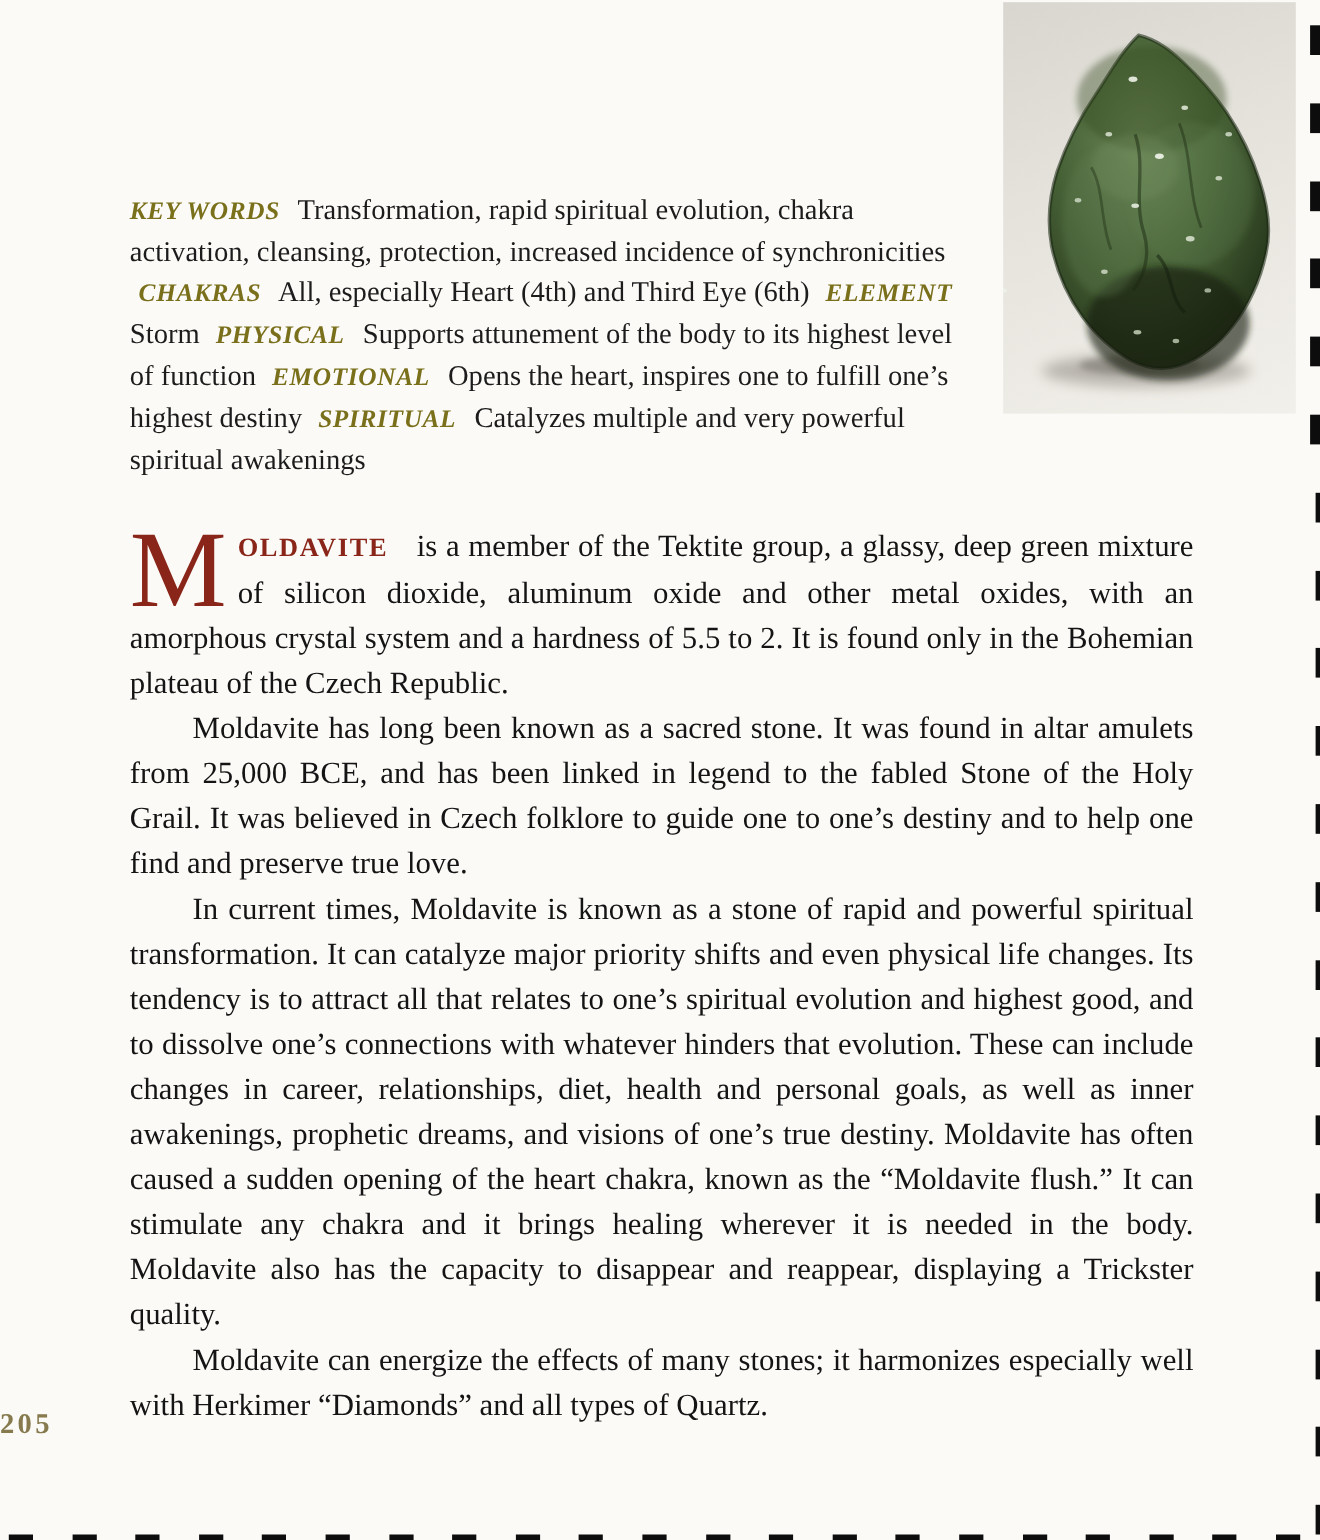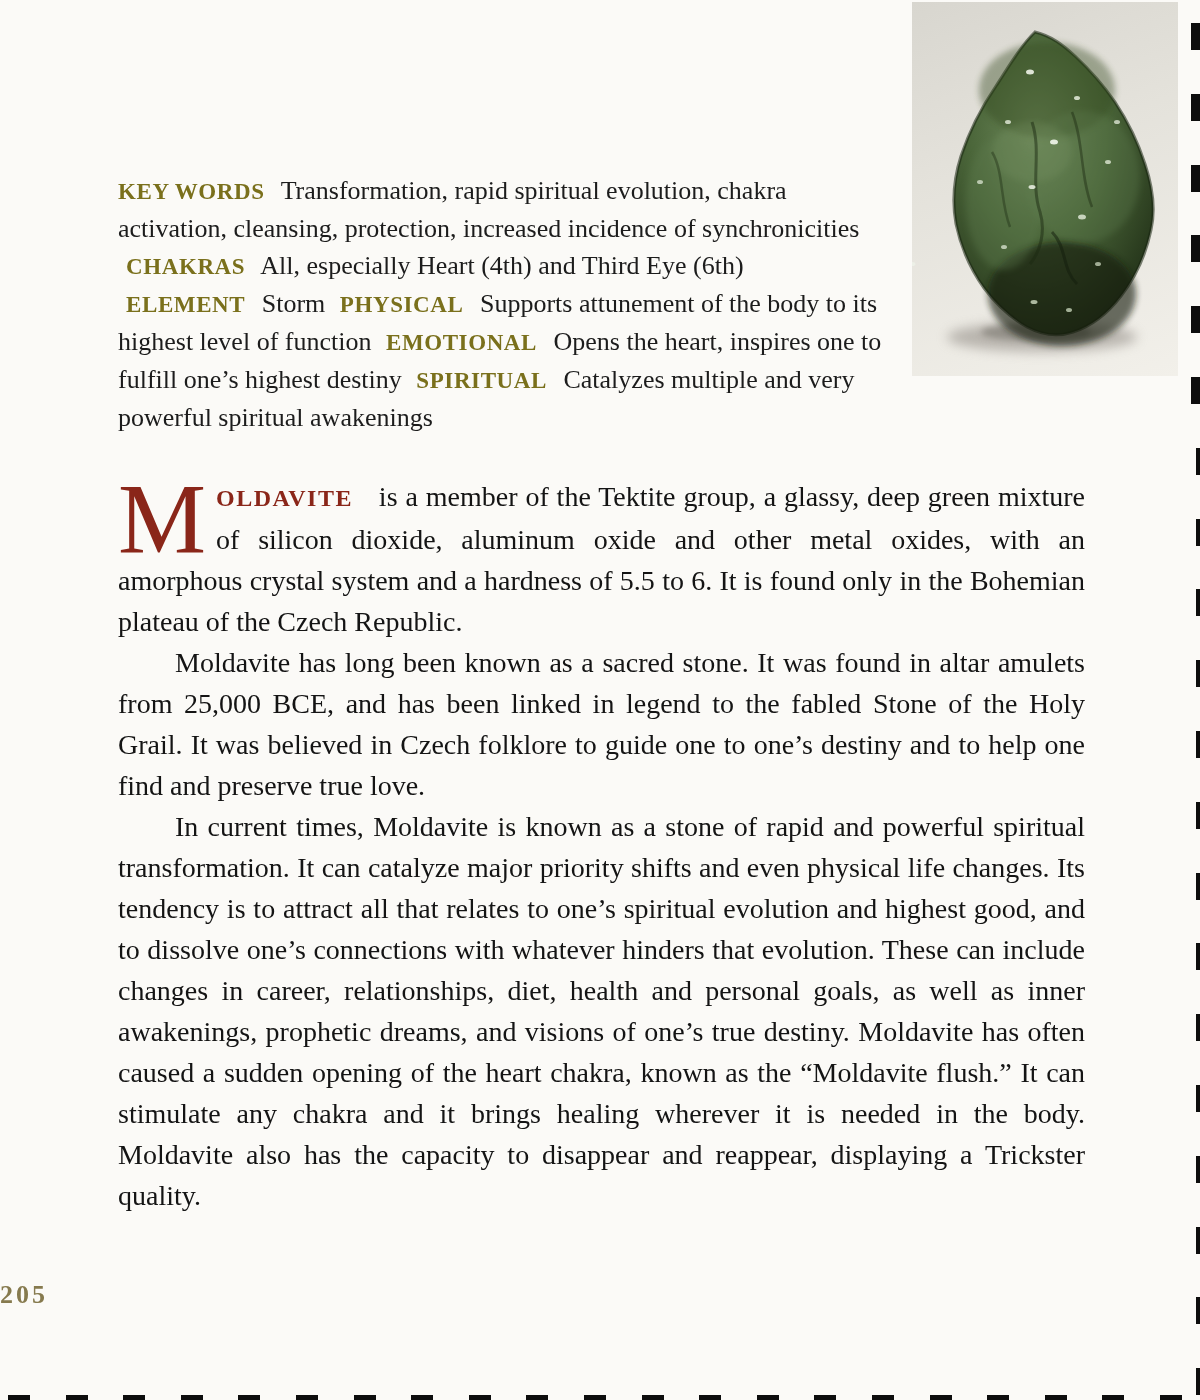--- a/index.html
+++ b/index.html
@@ -8,21 +8,21 @@
 
   .title{position:absolute;left:117px;top:82px;margin:0;font-size:50px;font-weight:400;
          letter-spacing:4px;color:#8a2619;font-family:"Liberation Serif", serif;}
 
   .photo{position:absolute;left:912px;top:2px;width:266px;height:374px;margin:0;
          background:linear-gradient(160deg,#d8d6cf 0%,#e4e2db 40%,#f2f0ea 100%);}
   .photo svg{display:block;width:266px;height:374px;}
 
   .kw{position:absolute;left:118px;top:172px;width:954px;font-size:26px;line-height:37px;color:#1c1c1c;}
   .kw-spacer{float:right;width:190px;height:208px;}
-  .kw-label{font-weight:bold;color:#7a701c;font-size:23px;letter-spacing:0.6px;margin:0 10px 0 8px;}
+  .kw-label{font-weight:bold;color:#7a701c;font-size:23px;letter-spacing:0.6px;margin:0 10px 0 8px;font-style:italic;}
   .kw > span:first-of-type{margin-left:0;}
   .kw-text{color:#1c1c1c;}
 
   .body{position:absolute;left:118px;top:476px;width:967px;font-size:28px;line-height:41px;
         color:#141414;text-align:justify;}
   .body p{margin:0;}
   .body .lead{text-indent:0;}
   .dropcap{float:left;font-size:99px;line-height:78px;color:#8a2619;margin:4px 10px 0 0;}
   .redcaps{color:#8a2619;font-size:24px;letter-spacing:1.5px;font-weight:bold;margin-right:18px;}
   .body-para{text-indent:57px;}
@@ -91,23 +91,24 @@
       <ellipse cx="205" cy="120" rx="3" ry="2" fill="#e6eedd" opacity="0.75"></ellipse>
       <ellipse cx="68" cy="180" rx="3" ry="2" fill="#e6eedd" opacity="0.7"></ellipse>
     </svg>
   </figure>
 
   <div class="kw" id="kw-block">
     <div class="kw-spacer"></div>
   <span class="kw-label">KEY WORDS</span> <span class="kw-text">Transformation, rapid spiritual evolution, chakra activation, cleansing, protection, increased incidence of synchronicities</span> <span class="kw-label">CHAKRAS</span> <span class="kw-text">All, especially Heart (4th) and Third Eye (6th)</span> <span class="kw-label">ELEMENT</span> <span class="kw-text">Storm</span> <span class="kw-label">PHYSICAL</span> <span class="kw-text">Supports attunement of the body to its highest level of function</span> <span class="kw-label">EMOTIONAL</span> <span class="kw-text">Opens the heart, inspires one to fulfill one’s highest destiny</span> <span class="kw-label">SPIRITUAL</span> <span class="kw-text">Catalyzes multiple and very powerful spiritual awakenings</span> </div>
 
   <div class="body" id="body-block">
-    <p class="lead"><span class="dropcap">M</span><span class="redcaps">OLDAVITE</span><span> is a member of the Tektite group, a glassy, deep green mixture of silicon dioxide, aluminum oxide and other metal oxides, with an amorphous crystal system and a hardness of 5.5 to 6. It is found only in the Bohemian plateau of the Czech Republic.</span></p>
+    <p class="lead"><span class="dropcap">M</span><span class="redcaps">OLDAVITE</span><span> is a member of the Tektite group, a glassy, deep green mixture of silicon dioxide, aluminum oxide and other metal oxides, with an amorphous crystal system and a hardness of 5.5 to 2. It is found only in the Bohemian plateau of the Czech Republic.</span></p>
   <p class="body-para">Moldavite has long been known as a sacred stone. It was found in altar amulets from 25,000 BCE, and has been linked in legend to the fabled Stone of the Holy Grail. It was believed in Czech folklore to guide one to one’s destiny and to help one find and preserve true love.</p>
       <p class="body-para">In current times, Moldavite is known as a stone of rapid and powerful spiritual transformation. It can catalyze major priority shifts and even physical life changes. Its tendency is to attract all that relates to one’s spiritual evolution and highest good, and to dissolve one’s connections with whatever hinders that evolution. These can include changes in career, relationships, diet, health and personal goals, as well as inner awakenings, prophetic dreams, and visions of one’s true destiny. Moldavite has often caused a sudden opening of the heart chakra, known as the “Moldavite flush.” It can stimulate any chakra and it brings healing wherever it is needed in the body. Moldavite also has the capacity to disappear and reappear, displaying a Trickster quality.</p>
+      <p class="body-para">Moldavite can energize the effects of many stones; it harmonizes especially well with Herkimer “Diamonds” and all types of Quartz.</p>
     </div>
 
   <div class="page-number">205</div>
 
   <div id="edge-marks">
       <div class="mark-right" style="top: 23px; width: 9px;"></div>
       <div class="mark-right" style="top: 94px; width: 9px;"></div>
       <div class="mark-right" style="top: 165px; width: 9px;"></div>
       <div class="mark-right" style="top: 235px; width: 9px;"></div>
       <div class="mark-right" style="top: 306px; width: 9px;"></div>

